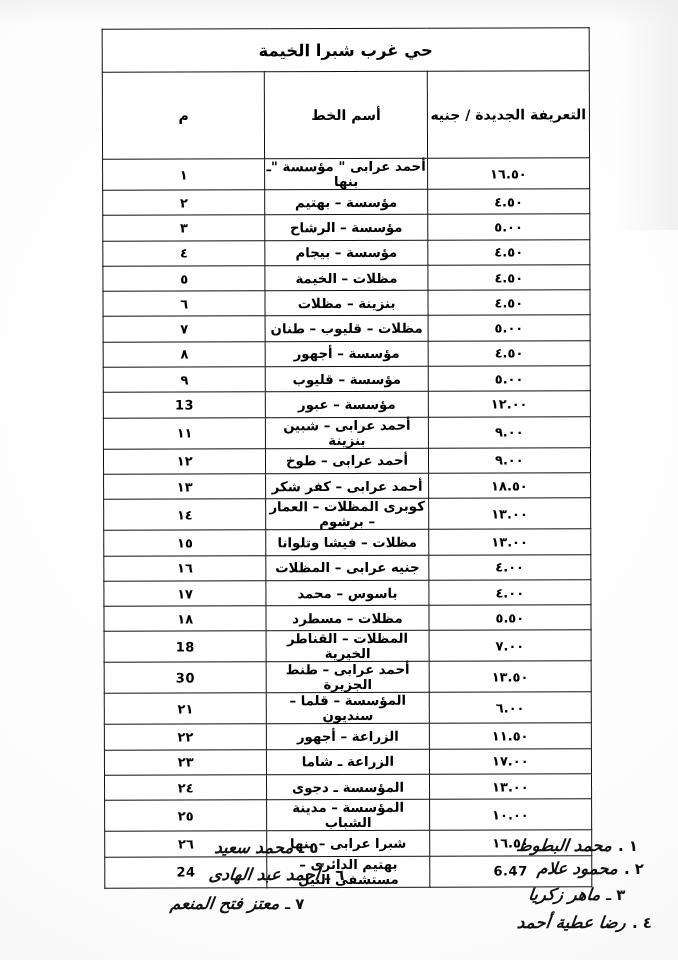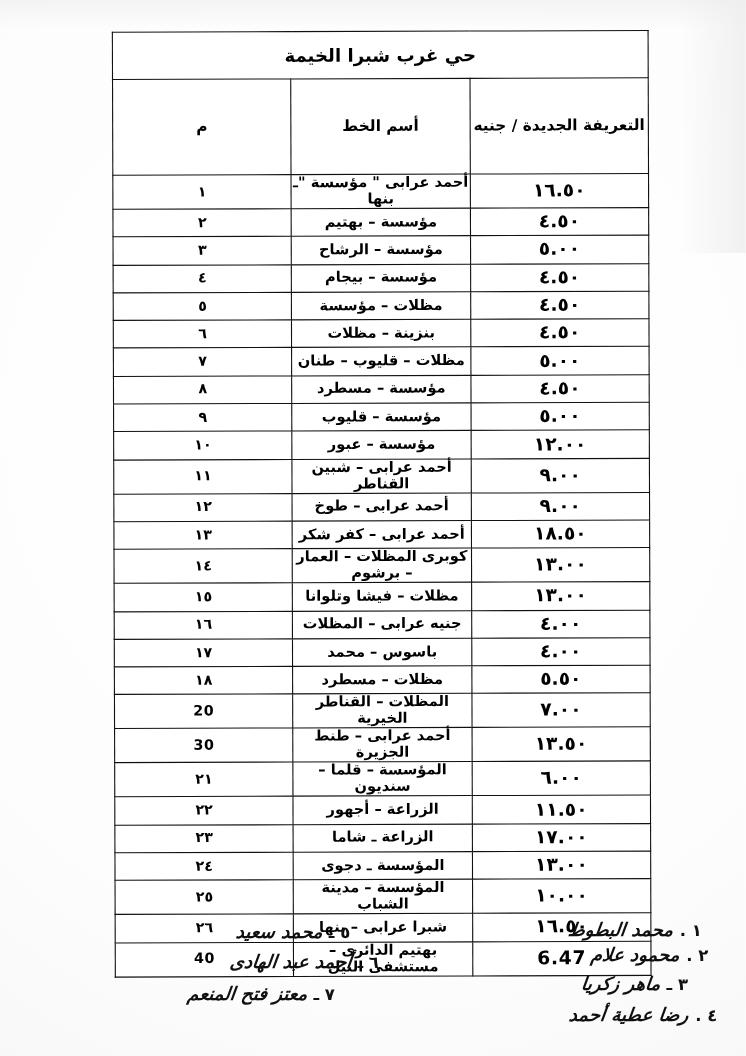--- a/index.html
+++ b/index.html
@@ -74,21 +74,21 @@
   th.col-line   { width: 258px; }
   th.col-num    { width: 55px;  }
 
   .body-row td {
     height: 24.3px;
     font-size: 13.5px;
     font-weight: bold;
     font-family: "DejaVu Sans", "Liberation Sans", sans-serif;
   }
   td.cell-fare {
-    font-size: 17px;
+    font-size: 13px;
     letter-spacing: .6px;
   }
   td.cell-line {
     font-size: 13.3px;
   }
   td.cell-num {
     font-size: 13px;
     letter-spacing: .5px;
   }
 
@@ -180,51 +180,51 @@
           <td class="cell-line">مؤسسة – الرشاح</td>
           <td class="cell-num">٣</td>
         </tr>
         <tr class="body-row">
           <td class="cell-fare">٤.٥٠</td>
           <td class="cell-line">مؤسسة – بيجام</td>
           <td class="cell-num">٤</td>
         </tr>
         <tr class="body-row">
           <td class="cell-fare">٤.٥٠</td>
-          <td class="cell-line">مظلات – مؤسسة</td>
+          <td class="cell-line">مظلات – الخيمة</td>
           <td class="cell-num">٥</td>
         </tr>
         <tr class="body-row">
           <td class="cell-fare">٤.٥٠</td>
           <td class="cell-line">بنزينة – مظلات</td>
           <td class="cell-num">٦</td>
         </tr>
         <tr class="body-row">
           <td class="cell-fare">٥.٠٠</td>
           <td class="cell-line">مظلات – قليوب – طنان</td>
           <td class="cell-num">٧</td>
         </tr>
         <tr class="body-row">
           <td class="cell-fare">٤.٥٠</td>
-          <td class="cell-line">مؤسسة – مسطرد</td>
+          <td class="cell-line">مؤسسة – أجهور</td>
           <td class="cell-num">٨</td>
         </tr>
         <tr class="body-row">
           <td class="cell-fare">٥.٠٠</td>
           <td class="cell-line">مؤسسة – قليوب</td>
           <td class="cell-num">٩</td>
         </tr>
         <tr class="body-row">
           <td class="cell-fare">١٢.٠٠</td>
           <td class="cell-line">مؤسسة – عبور</td>
-          <td class="cell-num">١٠</td>
+          <td class="cell-num">13</td>
         </tr>
         <tr class="body-row">
           <td class="cell-fare">٩.٠٠</td>
-          <td class="cell-line">أحمد عرابى – شبين القناطر</td>
+          <td class="cell-line">أحمد عرابى – شبين بنزينة</td>
           <td class="cell-num">١١</td>
         </tr>
         <tr class="body-row">
           <td class="cell-fare">٩.٠٠</td>
           <td class="cell-line">أحمد عرابى – طوخ</td>
           <td class="cell-num">١٢</td>
         </tr>
         <tr class="body-row">
           <td class="cell-fare">١٨.٥٠</td>
           <td class="cell-line">أحمد عرابى – كفر شكر</td>
@@ -251,21 +251,21 @@
           <td class="cell-num">١٧</td>
         </tr>
         <tr class="body-row">
           <td class="cell-fare">٥.٥٠</td>
           <td class="cell-line">مظلات – مسطرد</td>
           <td class="cell-num">١٨</td>
         </tr>
         <tr class="body-row">
           <td class="cell-fare">٧.٠٠</td>
           <td class="cell-line">المظلات – القناطر الخيرية</td>
-          <td class="cell-num">20</td>
+          <td class="cell-num">18</td>
         </tr>
         <tr class="body-row">
           <td class="cell-fare">١٣.٥٠</td>
           <td class="cell-line">أحمد عرابى – طنط الجزيرة</td>
           <td class="cell-num">30</td>
         </tr>
         <tr class="body-row">
           <td class="cell-fare">٦.٠٠</td>
           <td class="cell-line">المؤسسة – قلما – سنديون</td>
           <td class="cell-num">٢١</td>
@@ -291,21 +291,21 @@
           <td class="cell-num">٢٥</td>
         </tr>
         <tr class="body-row">
           <td class="cell-fare">١٦.٥٠</td>
           <td class="cell-line">شبرا عرابى – بنها</td>
           <td class="cell-num">٢٦</td>
         </tr>
         <tr class="body-row">
           <td class="cell-fare">6.47</td>
           <td class="cell-line">بهتيم الدائرى – مستشفى النيل</td>
-          <td class="cell-num">40</td>
+          <td class="cell-num">24</td>
         </tr>
       </tbody>
   </table>
 
   <div class="sig-area">
 
     <div class="sig-col sig-col-right" id="sig-right">
         <div class="sig-line">
           <span class="sig-num">١ .</span>
           <span class="sig-name">محمد البطوط</span>

